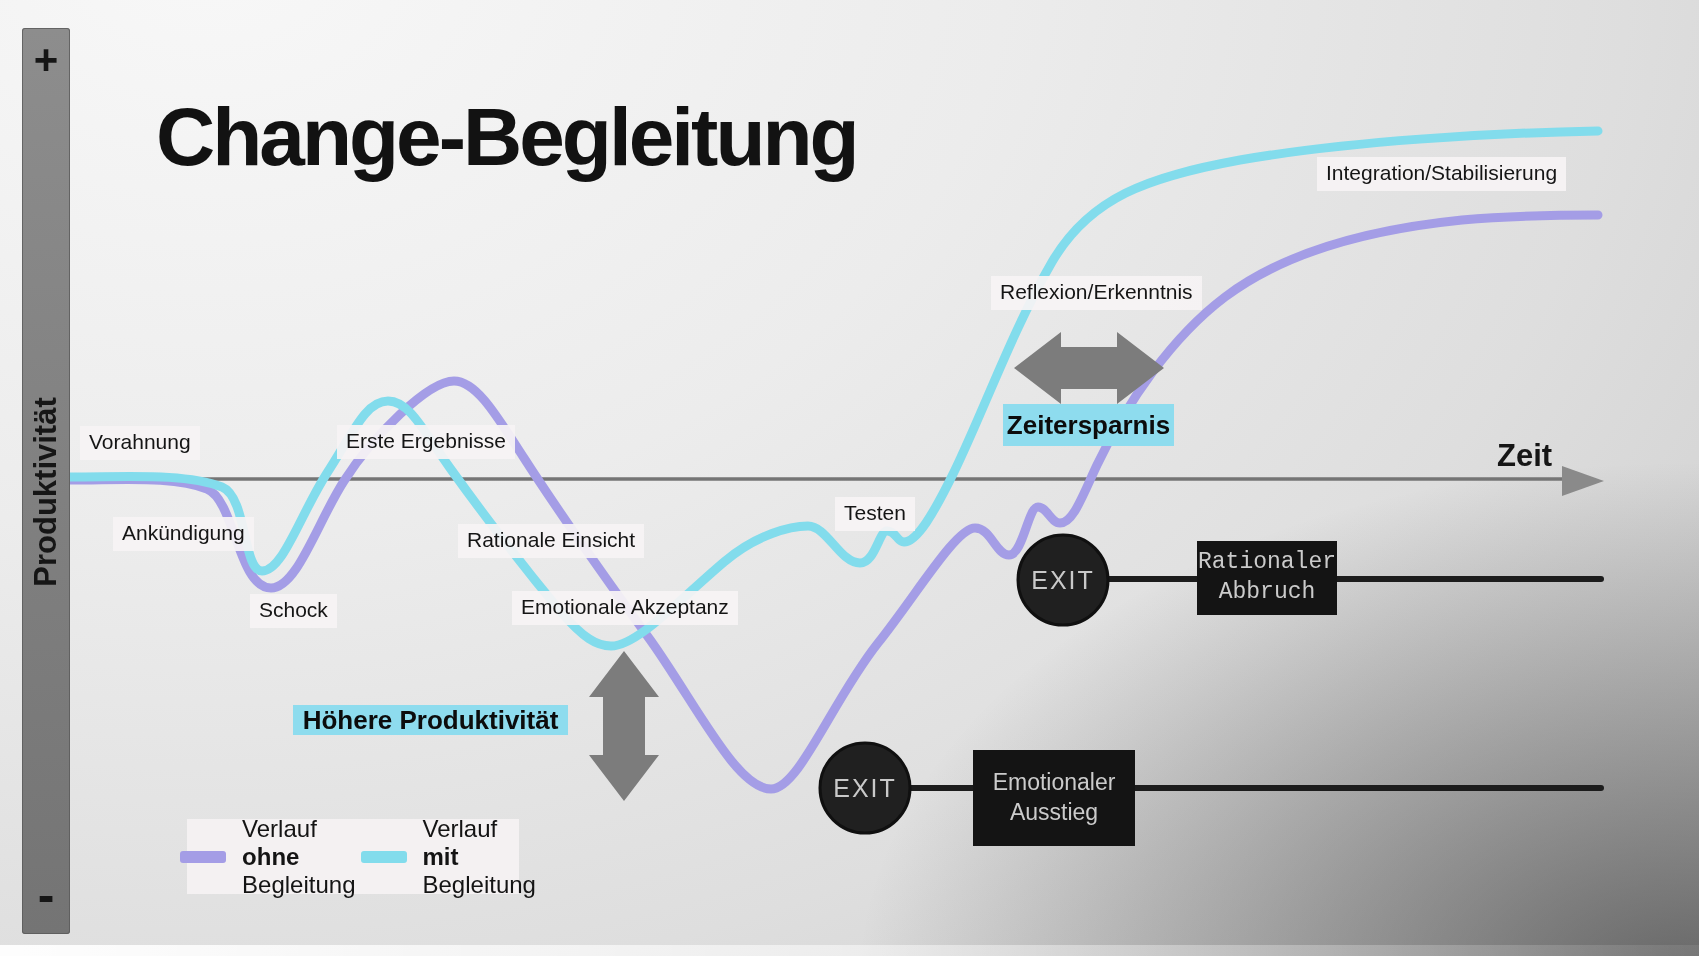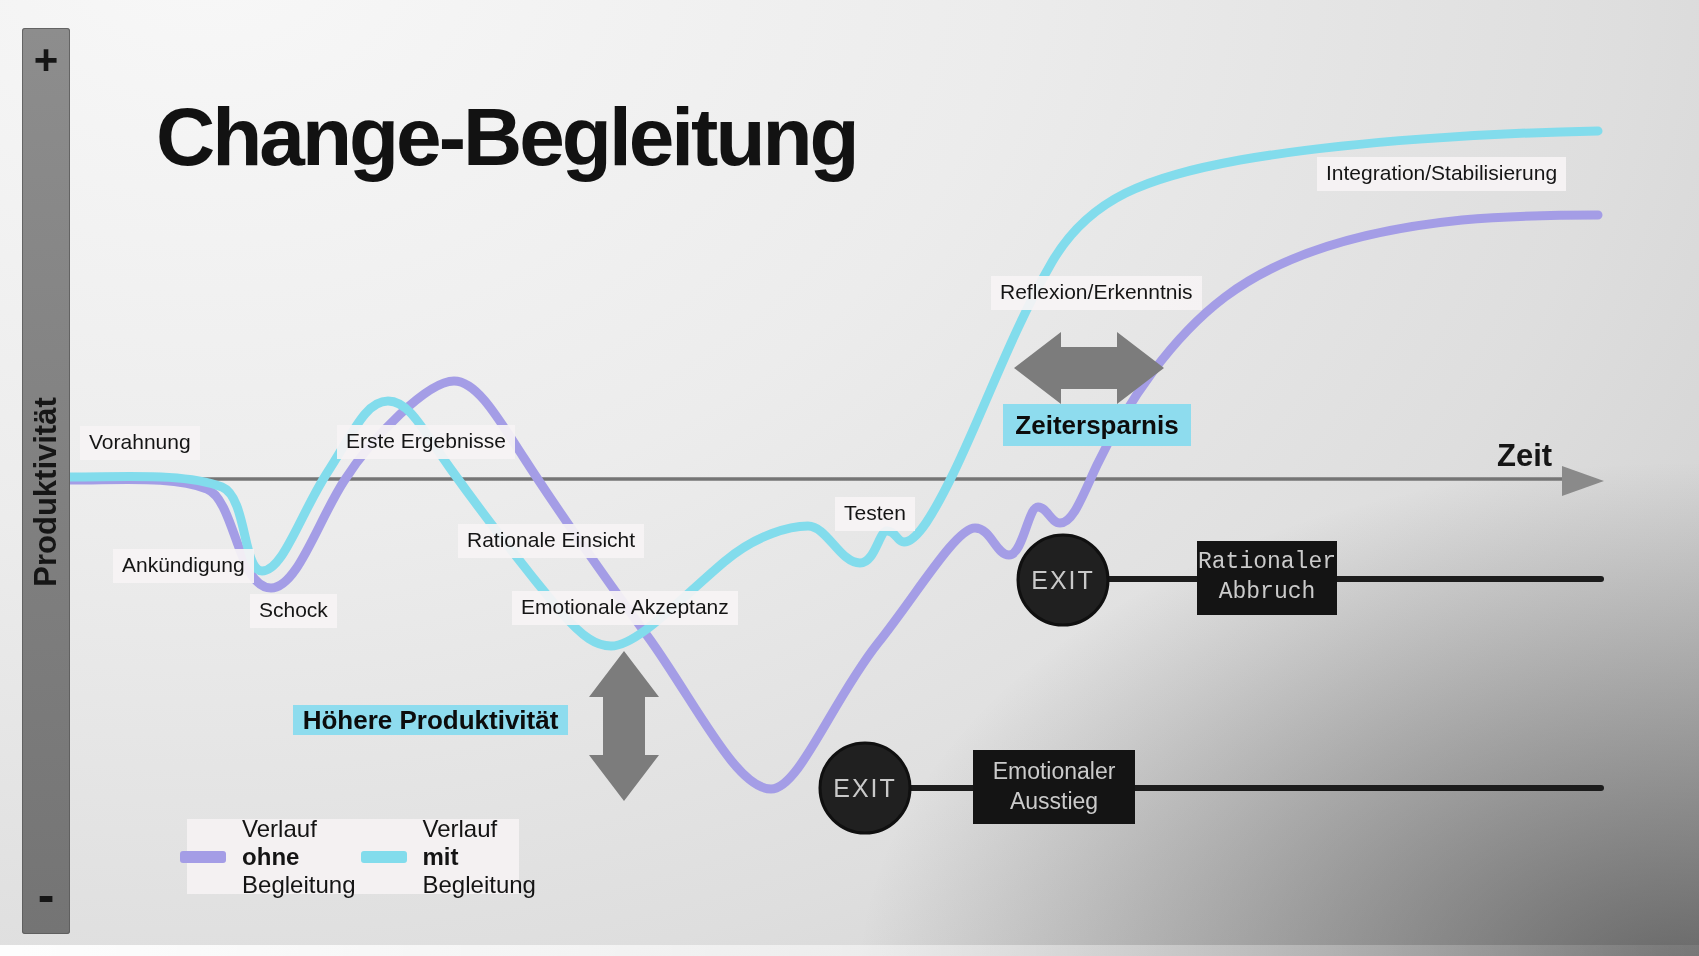--- a/index.html
+++ b/index.html
@@ -16,25 +16,25 @@
   .ybar{position:absolute;left:22px;top:28px;width:48px;height:906px;border-radius:3px;
     background:linear-gradient(180deg,#8d8d8d,#747474);box-shadow:inset 0 0 0 1px rgba(90,90,90,.8);}
   .yplus{position:absolute;left:22px;top:36px;width:48px;text-align:center;font-size:42px;font-weight:700;color:#161616;}
   .yminus{position:absolute;left:22px;top:866px;width:48px;text-align:center;font-size:50px;font-weight:700;color:#161616;}
   .ylabel-wrap{position:absolute;left:22px;top:392px;width:48px;height:200px;display:flex;align-items:center;justify-content:center;}
   .ylabel-wrap span{transform:rotate(-90deg);white-space:nowrap;font-size:31px;font-weight:700;color:#161616;}
   .xlabel{position:absolute;left:1497px;top:438px;font-size:31px;font-weight:700;color:#161616;}
   svg.layer{position:absolute;left:0;top:0;}
   .lbl{position:absolute;background:rgba(246,243,244,.93);color:#151515;font-size:21px;line-height:1.25;padding:3px 9px 5px;white-space:nowrap;}
   .hl{position:absolute;background:#8edcee;color:#0c0c0c;font-weight:700;font-size:26px;display:flex;align-items:center;justify-content:center;white-space:nowrap;}
-  .hl-zeit{left:1003px;top:404px;width:188px;height:42px;}
+  .hl-zeit{left:1003px;top:404px;width:171px;height:42px;}
   .hl-prod{left:293px;top:705px;width:275px;height:30px;}
   .exitbox{position:absolute;background:#141414;color:#cbcbcb;font-size:23px;line-height:1.3;display:flex;flex-direction:column;align-items:center;justify-content:center;text-align:center;}
   .box-rational{left:1197px;top:541px;width:140px;height:74px;font-family:Liberation Mono, monospace;}
-  .box-emotional{left:973px;top:750px;width:162px;height:74px;}
+  .box-emotional{left:973px;top:750px;width:162px;height:96px;}
   .legend{position:absolute;left:187px;top:819px;width:332px;height:75px;background:rgba(244,241,242,.95);
     display:flex;flex-direction:row;justify-content:center;gap:5px;padding-left:10px;box-sizing:border-box;}
   .legend-row{display:flex;align-items:center;gap:16px;font-size:24px;color:#141414;}
   .swatch{width:46px;height:12px;border-radius:3px;flex:0 0 auto;}
   .legend-row b{font-weight:700;}
 </style>
 </head>
 <body>
 
 <div class="stage">
@@ -96,21 +96,21 @@
   <div class="yplus">+</div>
   <div class="yminus">-</div>
   <div class="ylabel-wrap">
     <span>Produktivität</span>
   </div>
 
   <div class="title">Change-Begleitung</div>
   <div class="xlabel">Zeit</div>
 
   <div class="lbl" style="left:80px;top:426px;">Vorahnung</div>
-  <div class="lbl" style="left:113px;top:517px;margin-top:32px;">Ankündigung</div>
+  <div class="lbl" style="left:113px;top:517px;">Ankündigung</div>
   <div class="lbl" style="left:250px;top:594px;">Schock</div>
   <div class="lbl" style="left:337px;top:425px;">Erste Ergebnisse</div>
   <div class="lbl" style="left:458px;top:524px;">Rationale Einsicht</div>
   <div class="lbl" style="left:512px;top:591px;">Emotionale Akzeptanz</div>
   <div class="lbl" style="left:835px;top:497px;">Testen</div>
   <div class="lbl" style="left:991px;top:276px;">Reflexion/Erkenntnis</div>
   <div class="lbl" style="left:1317px;top:157px;">Integration/Stabilisierung</div>
 
   <div class="hl hl-zeit">Zeitersparnis</div>
   <div class="hl hl-prod">Höhere Produktivität</div>

